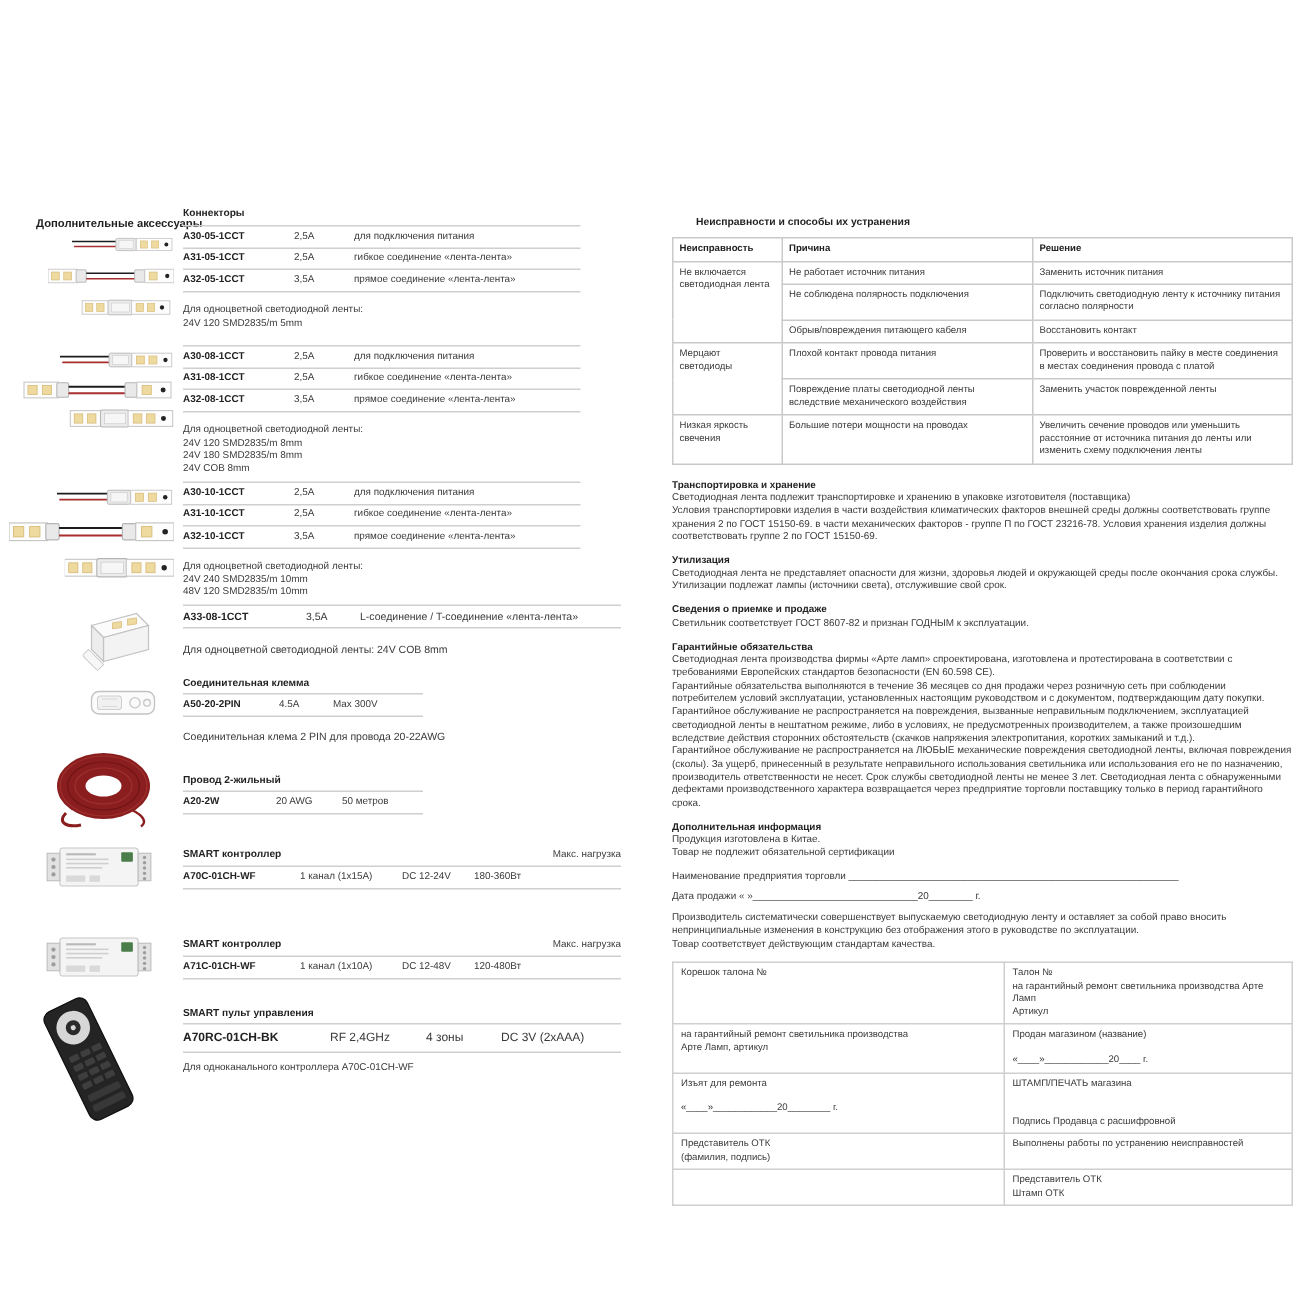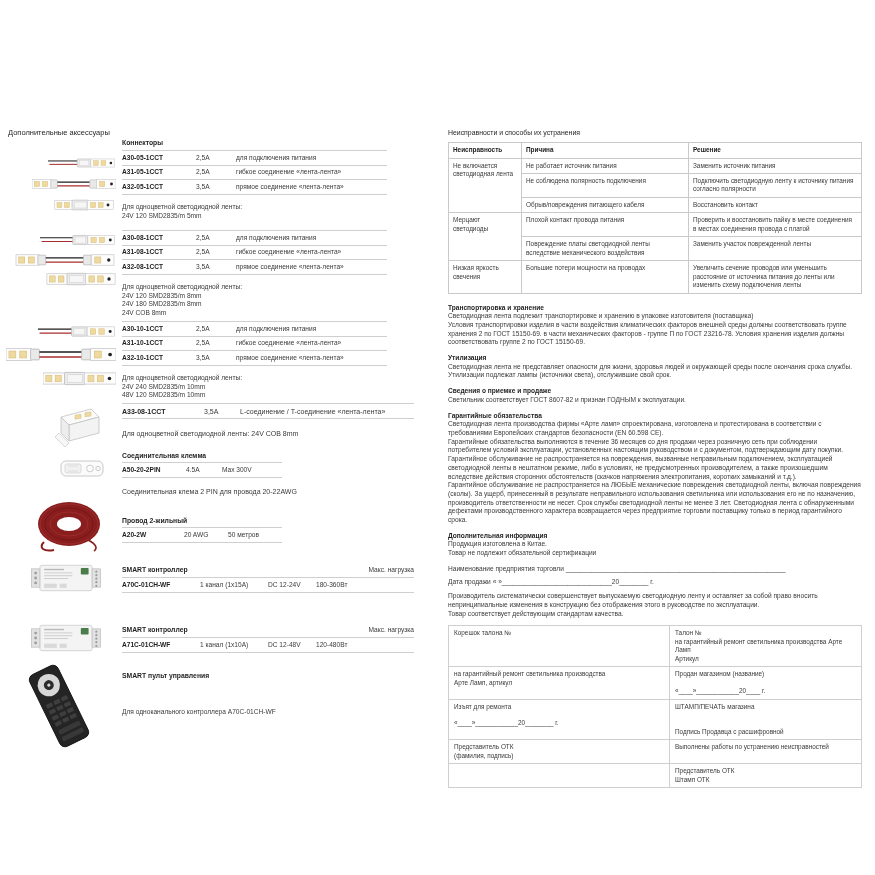--- a/index.html
+++ b/index.html
@@ -4,21 +4,21 @@
 <style>
   html,body{margin:0;padding:0;}
   body{
     width:875px;height:875px;background:#ffffff;
     font-family:"Liberation Sans", sans-serif;color:#3a3a3a;
     position:relative;overflow:hidden;
   }
   #page{position:relative;width:875px;height:875px;}
   .abs{position:absolute;}
   .pre{white-space:pre-line;}
-  h1,h2,h3{margin:0;padding:0;font-weight:normal;color:#1f1f1f;}
+  h1,h2,h3{margin:16px;padding:0;font-weight:bold;color:#1f1f1f;}
 
   
   .left-title{left:8px;top:128px;font-size:7.5px;}
   .lt{left:122px;width:298px;font-size:6.6px;line-height:1.3;}
   .lt-table{border-collapse:collapse;font-size:6.6px;color:#3a3a3a;}
   .lt-table td{padding:2.5px 2px 2.5px 0;border-top:1px solid #cfcfcf;vertical-align:middle;}
   .lt-table tr:last-child td{border-bottom:1px solid #cfcfcf;}
   .lt-table .model{font-weight:bold;color:#222;}
   .w265{width:265px;} .w292{width:292px;} .w160{width:160px;}
   .sec-title{font-weight:bold;color:#1f1f1f;font-size:6.8px;}
@@ -379,20 +379,30 @@
       <td style="width:66px">1 канал (1x10A)</td>
       <td style="width:46px">DC 12-48V</td>
       <td>120-480Вт</td>
         </tr>
   </tbody>
     </table>
 
   <div class="abs lt" style="top:672px">
     <span class="sec-title">SMART пульт управления</span>
   </div>
+  <table class="abs lt lt-table w292" style="top:682px">
+    <tbody>
+        <tr class="big-row">
+      <td class="model" style="width:96px">A70RC-01CH-BK</td>
+      <td style="width:62px">RF 2,4GHz</td>
+      <td style="width:48px">4 зоны</td>
+      <td>DC 3V (2xAAA)</td>
+        </tr>
+  </tbody>
+    </table>
   <div class="abs lt note" style="top:708px">Для одноканального контроллера A70C-01CH-WF</div>
 
   <div class="abs right-col">
 
     <h3 class="rtitle">Неисправности и способы их устранения</h3>
 
     <table class="fault-table">
       <tbody>
           <tr>
         <th style="width:64px">Неисправность</th>

